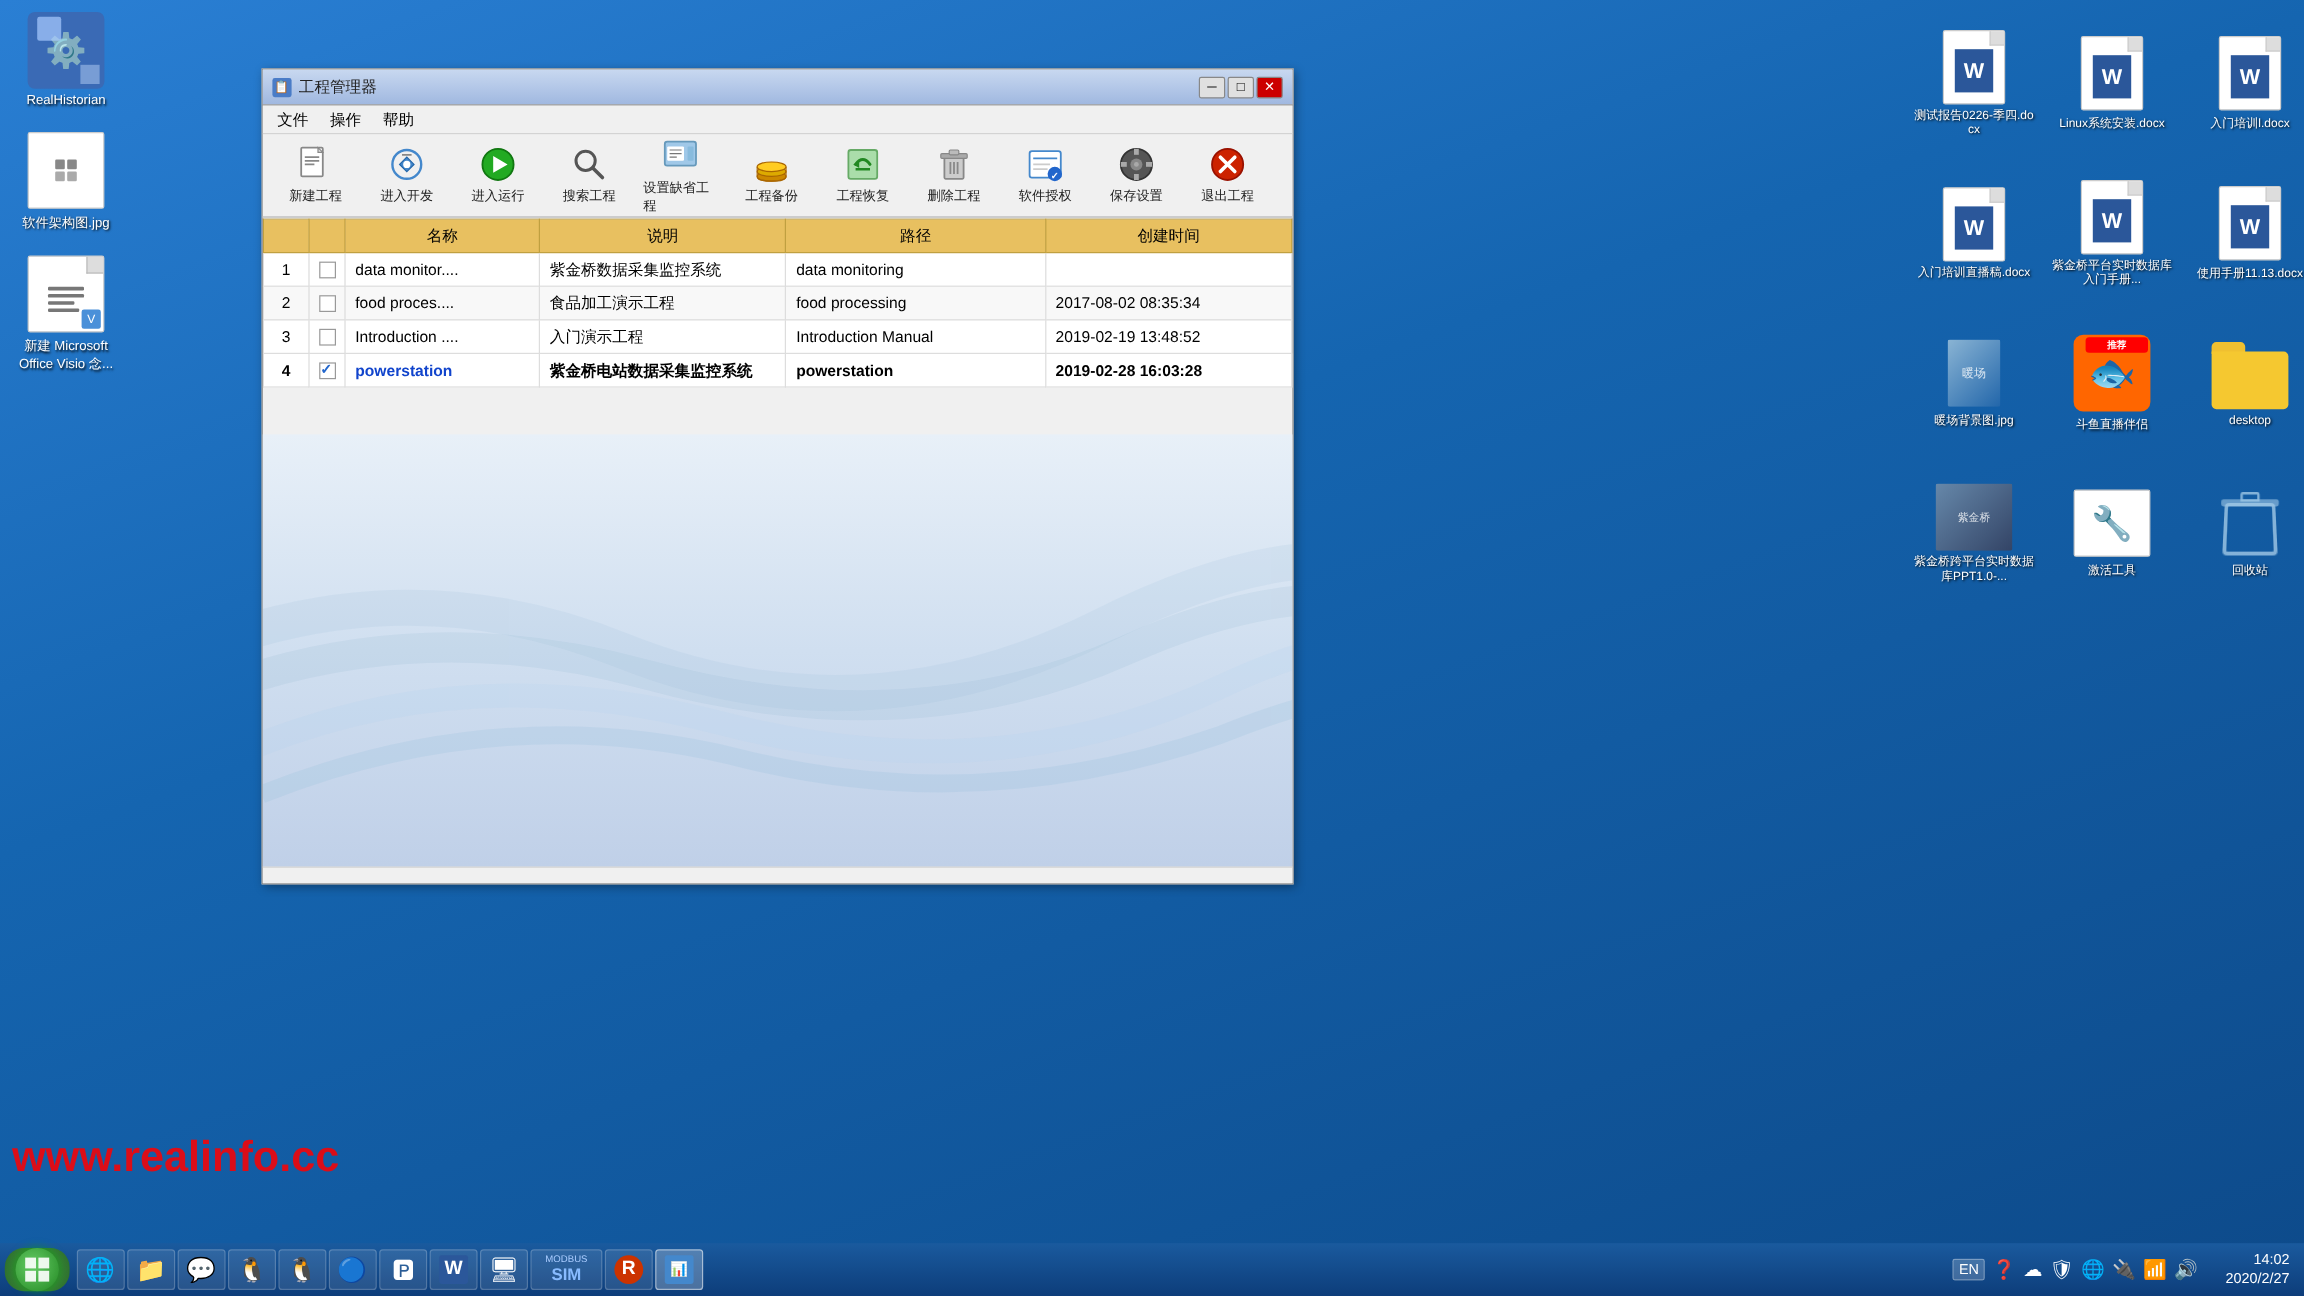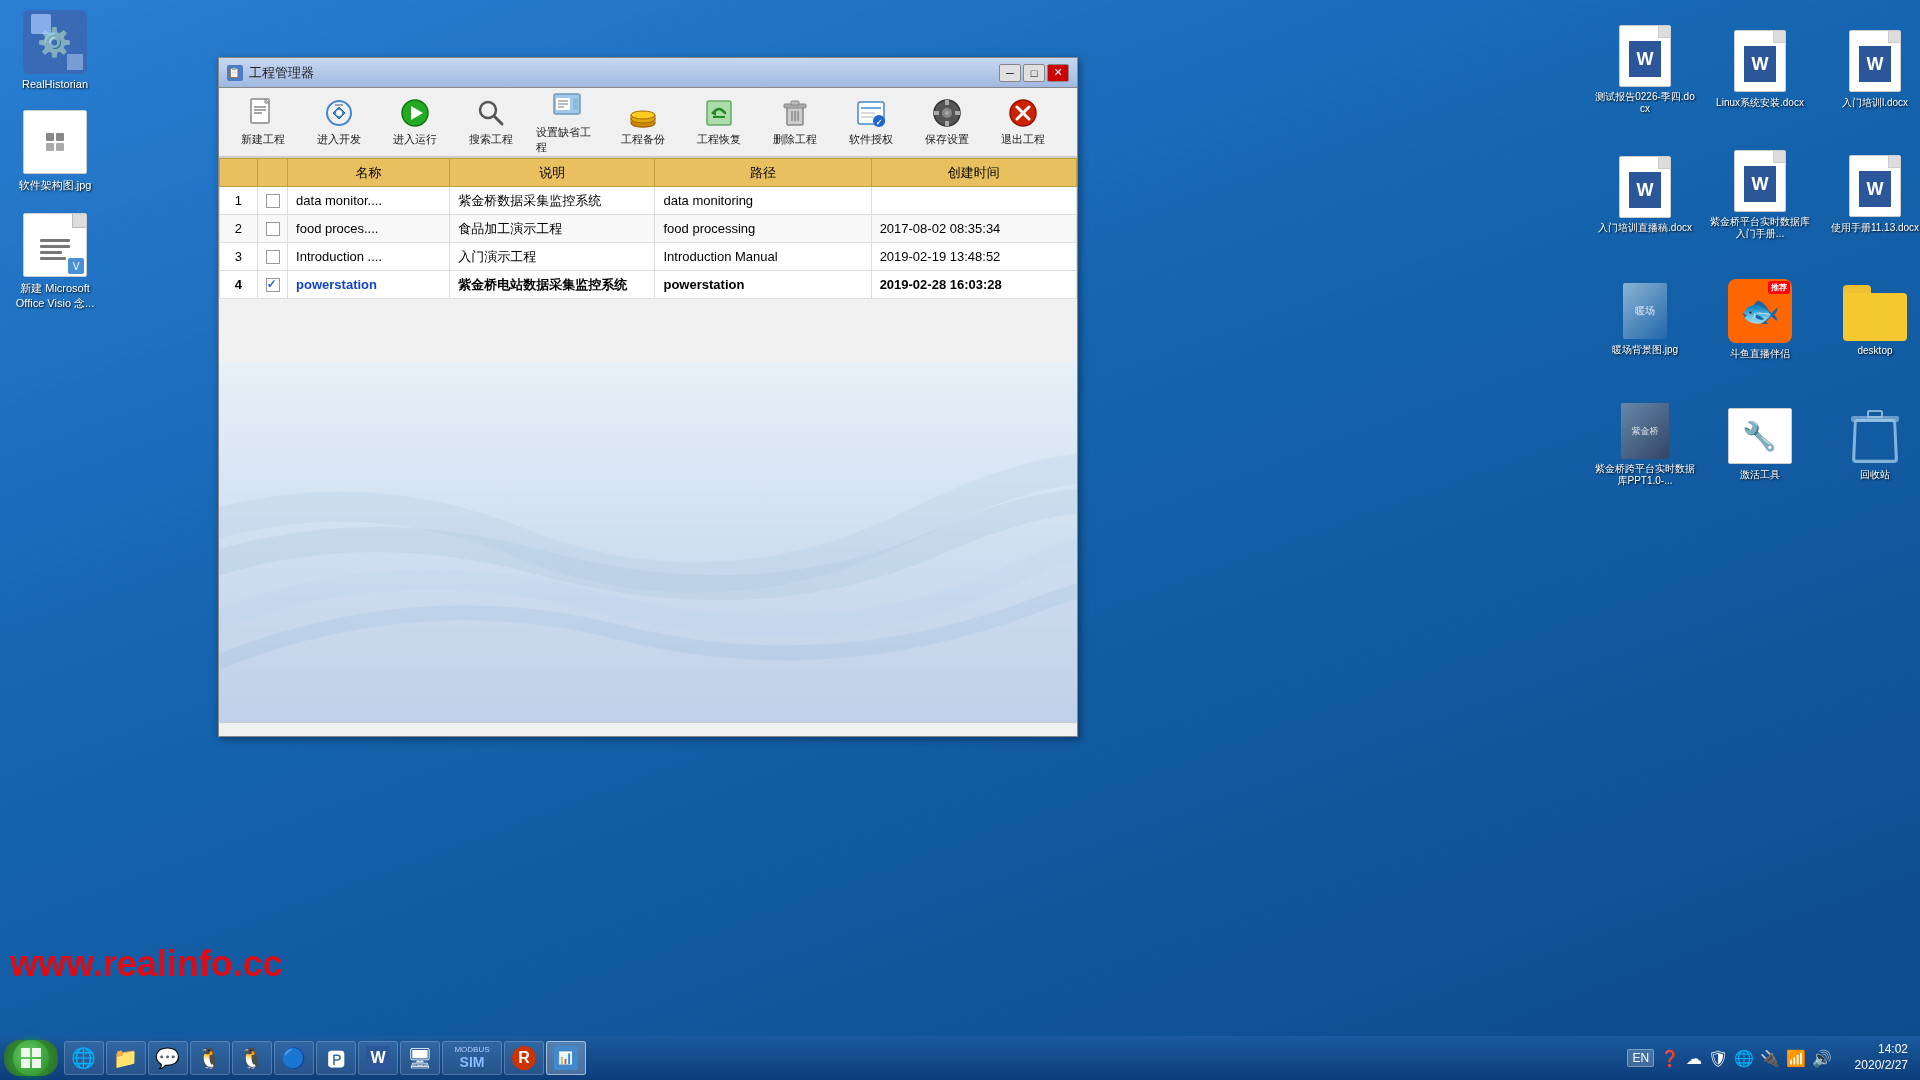--- a/index.html
+++ b/index.html
@@ -457,36 +457,36 @@
 
   <div class="desktop-icon">
     <div style="width:44px;height:56px;background:#333;border-radius:2px;display:flex;align-items:center;justify-content:center;overflow:hidden;">
       <div style="width:100%;height:100%;background:linear-gradient(135deg,#8ab4d4,#2266aa);display:flex;align-items:center;justify-content:center;font-size:10px;color:rgba(255,255,255,0.8);">暖场</div>
     </div>
     <span style="color:white;font-size:10px;text-shadow:1px 1px 2px #000;text-align:center;">暖场背景图.jpg</span>
   </div>
 
   <div class="desktop-icon">
     <div style="width:64px;height:64px;background:#ff6600;border-radius:8px;display:flex;align-items:center;justify-content:center;position:relative;">
-      <div style="position:absolute;top:2px;right:2px;background:#ff0000;color:white;font-size:8px;padding:1px 3px;border-radius:3px;font-weight:bold;">推荐</div>
+      <div style="position:absolute;top:2px;right:2px;background:#ff0000;color:white;font-size:8px;padding:1px 18px;border-radius:3px;font-weight:bold;">推荐</div>
       <span style="font-size:32px;">🐟</span>
     </div>
     <span style="color:white;font-size:10px;text-shadow:1px 1px 2px #000;text-align:center;">斗鱼直播伴侣</span>
   </div>
 
   <div class="desktop-icon">
     <div style="width:64px;height:56px;position:relative;">
       <div style="width:28px;height:10px;background:#f0c030;border-radius:4px 4px 0 0;position:absolute;top:0;left:0;"></div>
       <div style="width:64px;height:48px;background:#f5c830;border-radius:0 4px 4px 4px;position:absolute;bottom:0;"></div>
     </div>
     <span style="color:white;font-size:10px;text-shadow:1px 1px 2px #000;text-align:center;">desktop</span>
   </div>
 
   <div class="desktop-icon">
-    <div style="width:48px;height:56px;background:#333;border-radius:2px;display:flex;align-items:center;justify-content:center;overflow:hidden;">
+    <div style="width:64px;height:56px;background:#333;border-radius:2px;display:flex;align-items:center;justify-content:center;overflow:hidden;">
       <div style="width:100%;height:100%;background:linear-gradient(135deg,#6688aa,#334466);display:flex;align-items:center;justify-content:center;font-size:9px;color:rgba(255,255,255,0.8);">紫金桥</div>
     </div>
     <span style="color:white;font-size:10px;text-shadow:1px 1px 2px #000;text-align:center;line-height:1.2;">紫金桥跨平台实时数据库PPT1.0-...</span>
   </div>
 
   <div class="desktop-icon">
     <div style="width:64px;height:56px;background:white;border:1px solid #ccc;border-radius:2px;display:flex;align-items:center;justify-content:center;">
       <span style="font-size:28px;">🔧</span>
     </div>
     <span style="color:white;font-size:10px;text-shadow:1px 1px 2px #000;">激活工具</span>
@@ -511,20 +511,25 @@
       <div class="title-bar-icon">📋</div>
       <span>工程管理器</span>
     </div>
     <div class="title-bar-controls">
       <div class="title-btn">─</div>
       <div class="title-btn">□</div>
       <div class="title-btn close">✕</div>
     </div>
   </div>
 
+  <div class="menu-bar">
+    <div class="menu-item">文件</div>
+    <div class="menu-item">操作</div>
+    <div class="menu-item">帮助</div>
+  </div>
 
   <div class="toolbar">
     <div class="toolbar-btn">
       <div class="toolbar-icon">
         <svg width="32" height="32" viewBox="0 0 32 32">
           <rect x="4" y="2" width="18" height="24" fill="white" stroke="#888" stroke-width="1.5" rx="1"></rect>
           <polygon points="18,2 22,6 18,6" fill="#ddd" stroke="#888" stroke-width="1"></polygon>
           <line x1="7" y1="10" x2="19" y2="10" stroke="#888" stroke-width="1.5"></line>
           <line x1="7" y1="13" x2="19" y2="13" stroke="#888" stroke-width="1.5"></line>
           <line x1="7" y1="16" x2="15" y2="16" stroke="#888" stroke-width="1.5"></line>

